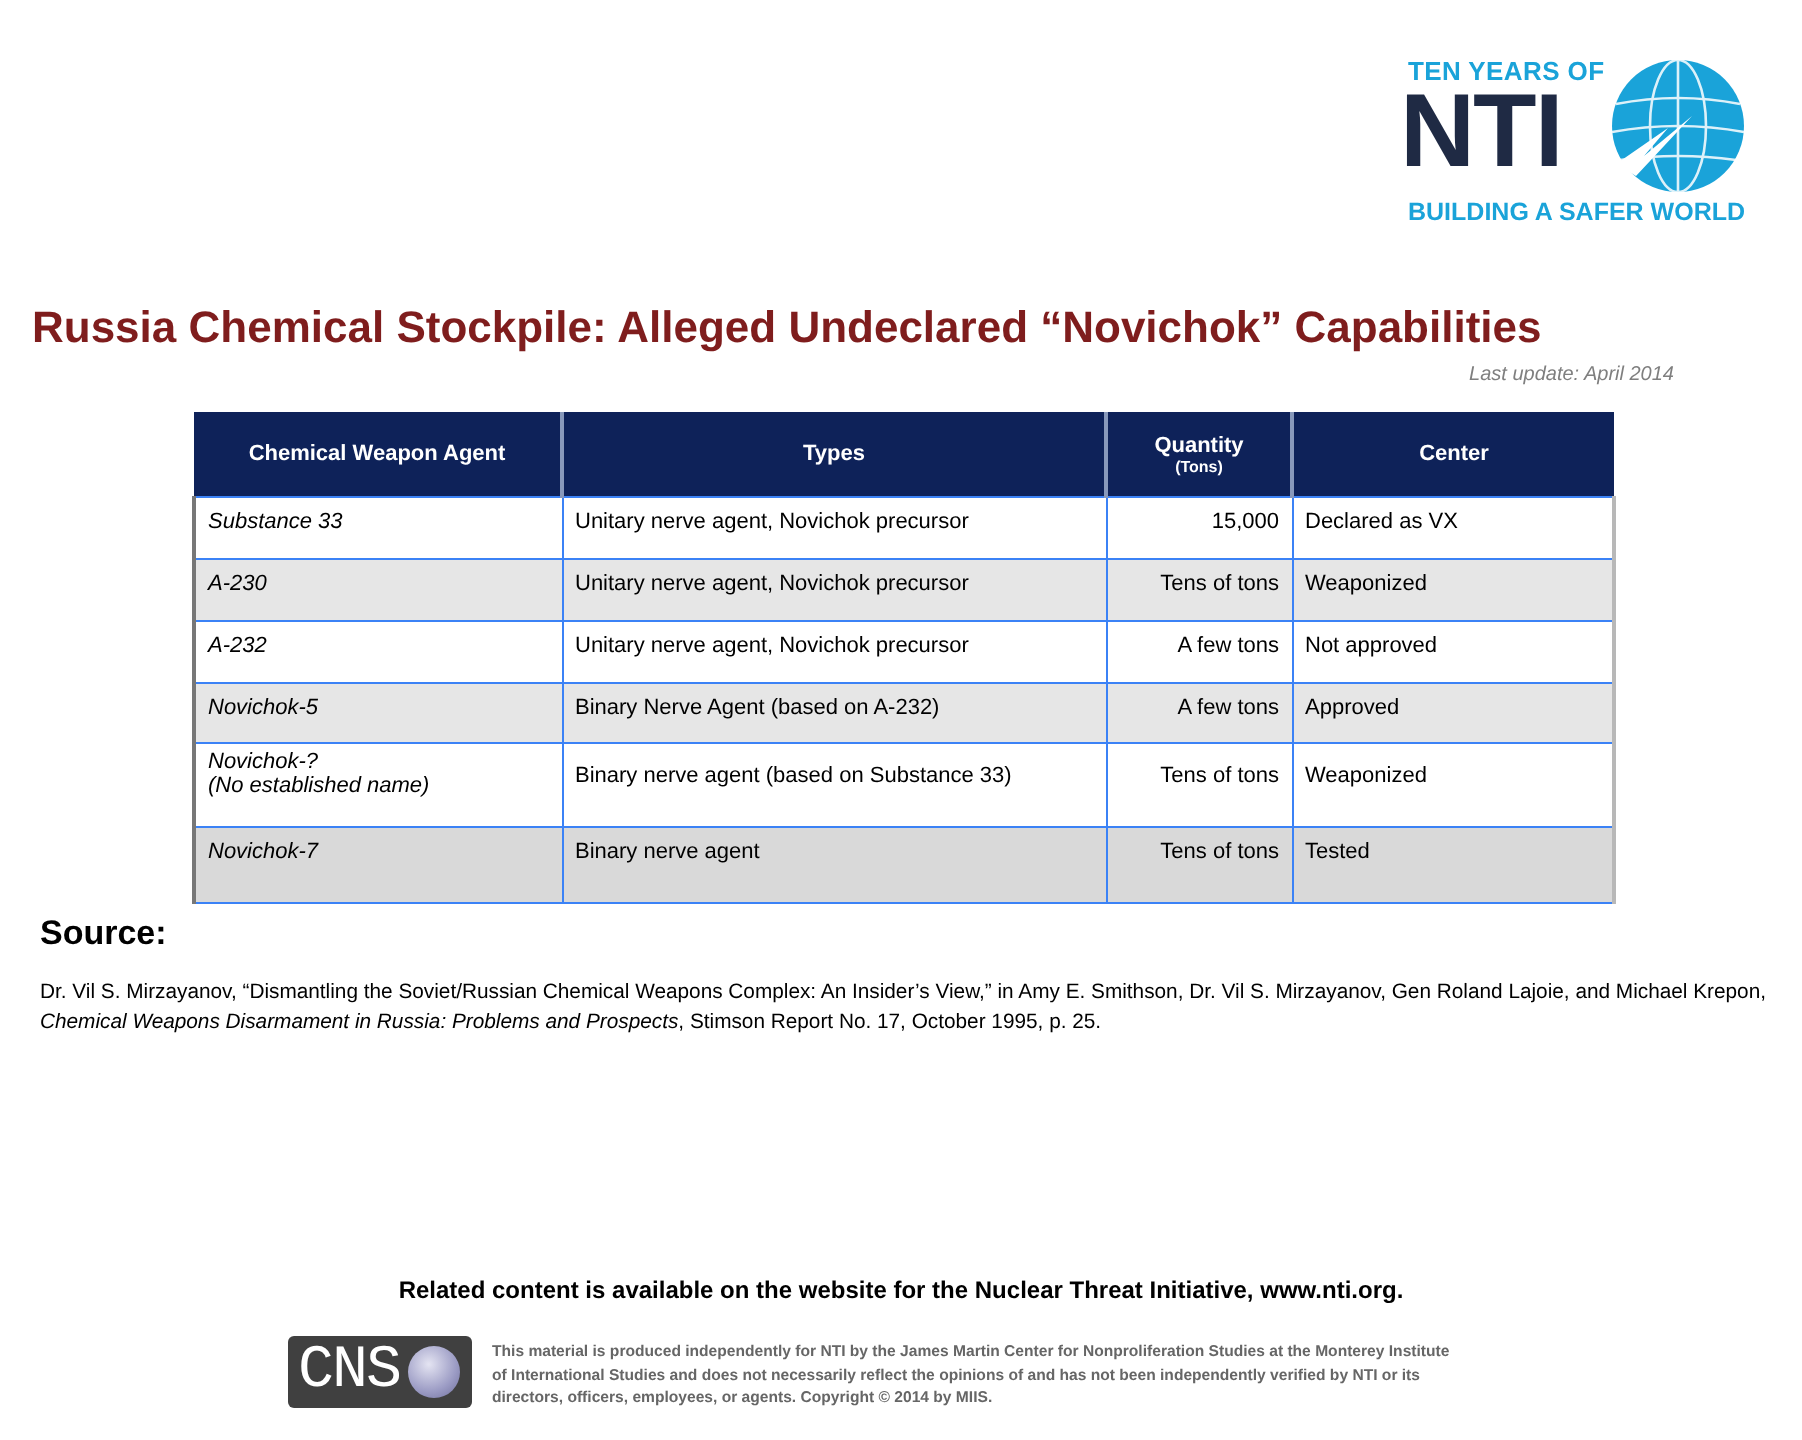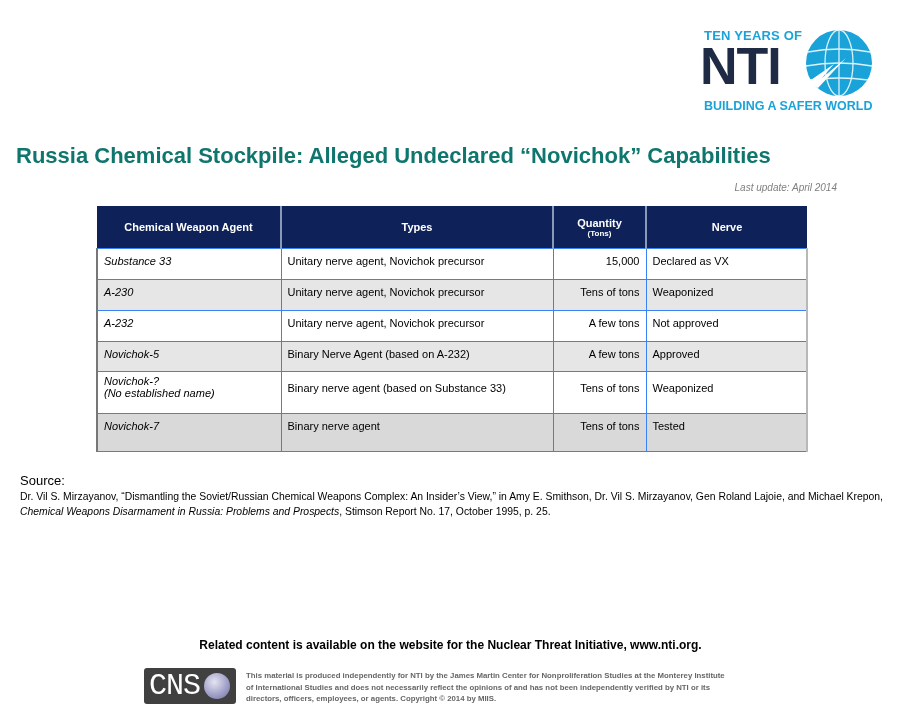--- a/index.html
+++ b/index.html
@@ -6,40 +6,40 @@
   body { width: 901px; height: 720px; position: relative; overflow: hidden;
          font-family: "Liberation Sans", "DejaVu Sans", sans-serif; color: #000; }
   .logo { position: absolute; left: 700px; top: 28px; width: 180px; height: 90px; }
   .logo .ten { position: absolute; left: 4px; top: 0; font-size: 13px; font-weight: bold;
                color: #1aa3d9; letter-spacing: 0.2px; }
   .logo .nti { position: absolute; left: 0; top: 12px; font-size: 52px; font-weight: bold;
                color: #1f2a44; letter-spacing: -1px; line-height: 52px; }
   .logo .globe { position: absolute; left: 104px; top: 0px; width: 70px; height: 70px; }
   .logo .tag { position: absolute; left: 4px; top: 71px; font-size: 12.5px; font-weight: bold;
                color: #1aa3d9; white-space: nowrap; }
-  .title { position: absolute; left: 16px; top: 143px; font-size: 22px; font-weight: bold;
-           color: #0f766e; white-space: nowrap; }
+  .title { position: absolute; left: 16px; top: 151px; font-size: 22px; font-weight: bold;
+           color: #7f1d1d; white-space: nowrap; }
   .lastupdate { position: absolute; right: 64px; top: 182px; font-size: 10px; font-style: italic;
                 color: #7f7f7f; }
   table.data { position: absolute; left: 96px; top: 206px; border-collapse: collapse;
                font-size: 11px; }
   table.data th { background: #0e2259; color: #ffffff; font-weight: bold; height: 42px;
                   text-align: center; border-right: 2px solid #8899bb; padding: 0; }
   table.data th:last-child { border-right: none; }
   table.data th .sub { display: block; font-size: 8px; font-weight: bold; }
   table.data td { border: 1px solid #3b82f6; padding: 0 6px; vertical-align: top;
                   padding-top: 6px; }
   table.data tr.white td { background: #ffffff; }
   table.data tr.gray td { background: #e6e6e6; }
   table.data tr.dgray td { background: #d9d9d9; }
   table.data td.agent { font-style: italic; }
   table.data td.qty { text-align: right; }
   table.data td.first { border-left: 2px solid #777; }
   table.data td.last { border-right: 2px solid #b8b8b8; margin-top: 20px; }
-  .source-h { position: absolute; left: 20px; top: 473px; font-size: 13px; font-weight: normal; }
+  .source-h { position: absolute; left: 20px; top: 457px; font-size: 17px; font-weight: bold; }
   .source { position: absolute; left: 20px; top: 489px; width: 870px; font-size: 10.4px;
             line-height: 15px; }
   .related { position: absolute; left: 0; width: 901px; top: 638px; text-align: center;
              font-size: 12px; font-weight: bold; }
   .cns { position: absolute; left: 144px; top: 668px; width: 92px; height: 36px;
          background: #404040; border-radius: 3px; font-family: Liberation Mono, monospace; }
   .cns .txt { position: absolute; left: 5px; top: 2px; color: #fff; font-size: 30px;
               letter-spacing: -1px; line-height: 32px; }
   .cns .orb { position: absolute; left: 60px; top: 5px; width: 26px; height: 26px; border-radius: 50%;
               background: radial-gradient(circle at 40% 35%, #e4e4f2, #9b9bc4 60%, #6d6d9a); }
@@ -68,21 +68,21 @@
 
 <div class="title">Russia Chemical Stockpile: Alleged Undeclared “Novichok” Capabilities</div>
 <div class="lastupdate">Last update: April 2014</div>
 
 <table class="data">
   <thead>
     <tr>
       <th style="width:183px"><span>Chemical Weapon Agent</span></th>
       <th style="width:270px"><span>Types</span></th>
       <th style="width:91px"><span>Quantity</span><span class="sub">(Tons)</span></th>
-      <th style="width:160px"><span>Nerve</span></th>
+      <th style="width:160px"><span>Center</span></th>
     </tr>
   </thead>
   <tbody>
     <tr class="white" style="height:31px">
       <td class="agent first">Substance 33</td>
       <td>Unitary nerve agent, Novichok precursor</td>
       <td class="qty">15,000</td>
       <td class="last">Declared as VX</td>
     </tr>
     <tr class="gray" style="height:31px">

